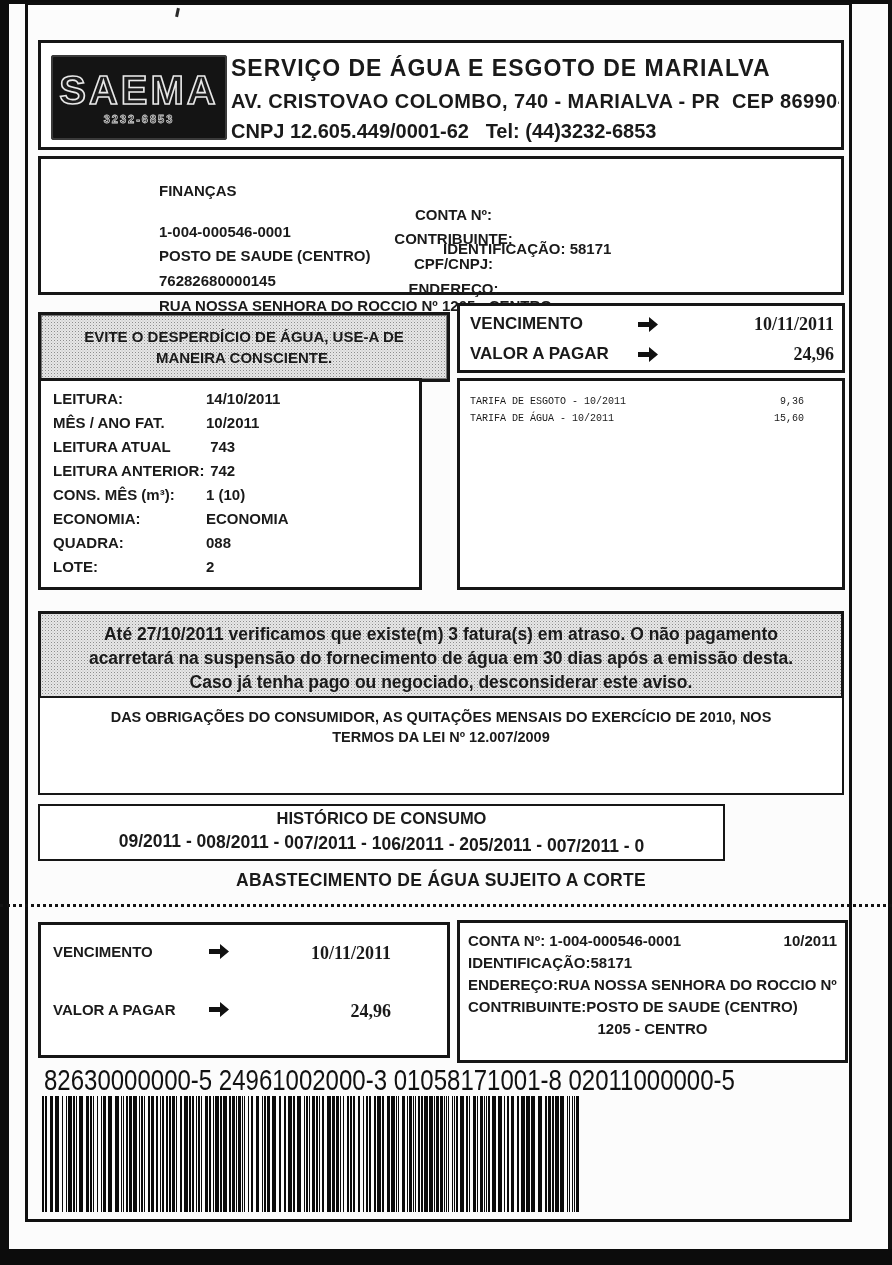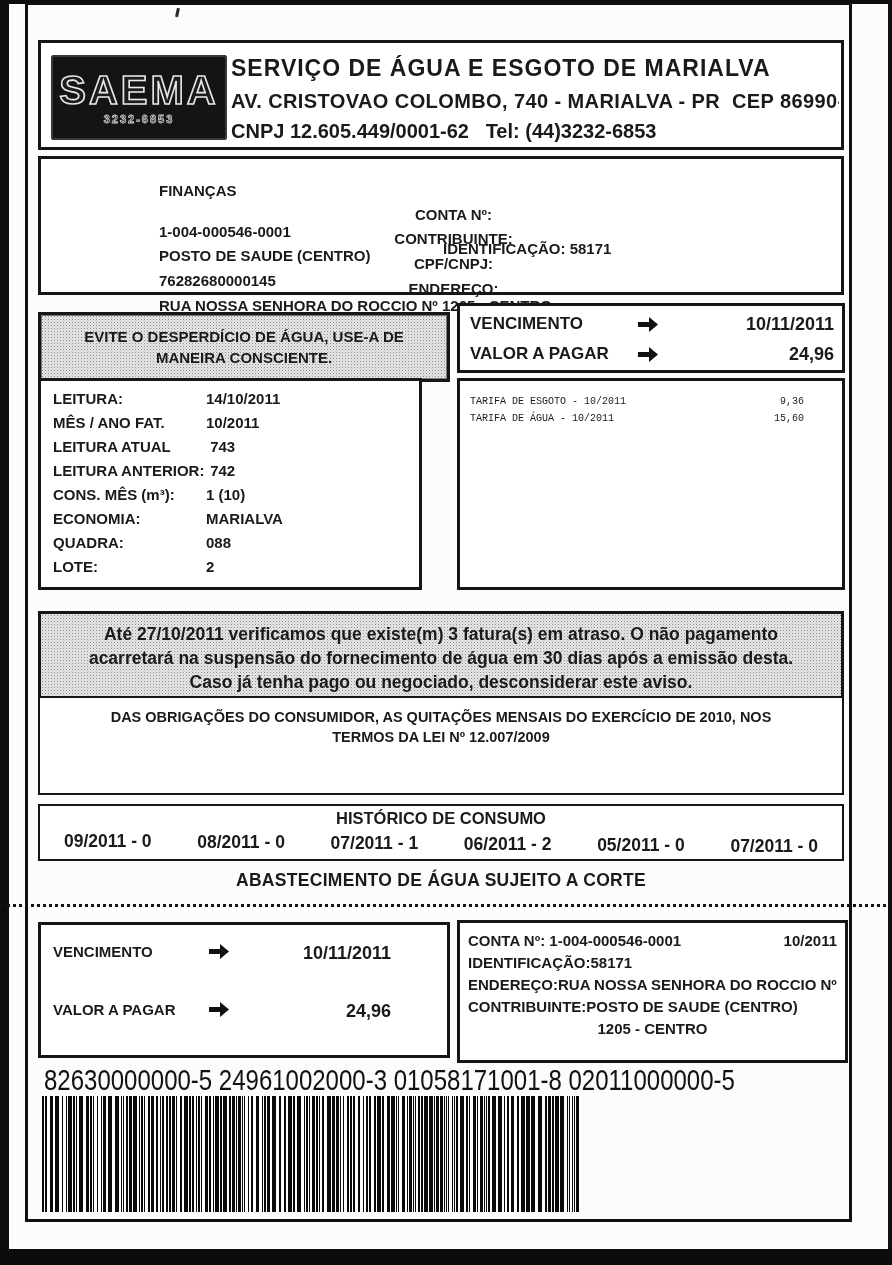--- a/index.html
+++ b/index.html
@@ -50,21 +50,21 @@
 
   
   .conserve-box { left:38px; top:303px; width:412px; height:70px; display:flex; flex-direction:column;
                   align-items:center; justify-content:center; text-align:center;
                   box-shadow: inset 0 0 0 1px #777; }
   .conserve-box span { display:block; font-size:15px; font-weight:bold; line-height:21px; }
 
   .due-box { left:457px; top:303px; width:388px; height:70px; }
   .due-row { position:absolute; left:0; right:0; height:24px; }
   .due-label { position:absolute; left:10px; font-size:17px; font-weight:bold; }
-  .due-value { position:absolute; right:8px; font-size:18px; font-weight:bold; }
+  .due-value { position:absolute; right:8px; font-size:18px; font-weight:bold;font-family:Liberation Serif, serif; }
   .arr { position:absolute; left:178px; top:3px; }
 
   
   .meter-box { left:38px; top:378px; width:384px; height:212px; padding:9px 0 0 12px; }
   .meter-row { display:flex; height:24px; font-size:15px; font-weight:bold; white-space:pre; }
   .meter-row .lbl { width:153px; }
 
   .tariff-box { left:457px; top:378px; width:388px; height:212px; padding:12px 10px 0 10px;
                 font-family:"Liberation Mono","DejaVu Sans Mono",monospace; }
   .tariff-row { display:flex; font-size:10px; font-weight:normal; line-height:17px; white-space:pre; }
@@ -73,23 +73,23 @@
 
   
   .overdue-box { left:38px; top:602px; width:806px; height:88px; text-align:center; padding-top:8px; }
   .overdue-box span { display:block; font-size:17.5px; font-weight:bold; line-height:24px; }
 
   
   .declaration-box { left:38px; top:696px; width:806px; height:99px; border-width:2px; text-align:center; padding-top:9px; }
   .declaration-box span { display:block; font-size:14.5px; font-weight:bold; line-height:20px; }
 
   
-  .history-box { left:38px; top:804px; width:806px; height:57px; border-width:2px; }
+  .history-box { left:38px; top:804px; width:687px; height:57px; border-width:2px; }
   .history-title { text-align:center; font-size:16.5px; font-weight:bold; margin-top:3px; }
-  .history-entries { display:flex; justify-content:space-between; padding:0 24px; margin-top:3px;
+  .history-entries { display:flex; justify-content:center; padding:0 24px; margin-top:3px;
                      font-size:17.5px; font-weight:bold; }
   .history-entries span:nth-of-type(2){ transform:translateY(1px); }
   .history-entries span:nth-of-type(3){ transform:translateY(2px); }
   .history-entries span:nth-of-type(4){ transform:translateY(3px); }
   .history-entries span:nth-of-type(5){ transform:translateY(4px); }
   .history-entries span:nth-of-type(6){ transform:translateY(5px); }
 
   .cut-warning { position:absolute; left:38px; top:870px; width:806px; text-align:center;
                  font-size:17.5px; font-weight:bold; letter-spacing:0.3px; }
 
@@ -207,21 +207,21 @@
         <span class="val"> 742</span>
       </div>
 
       <div class="meter-row">
         <span class="lbl">CONS. MÊS (m³):</span>
         <span class="val">1 (10)</span>
       </div>
 
       <div class="meter-row">
         <span class="lbl">ECONOMIA:</span>
-        <span class="val">MARIALVA</span>
+        <span class="val">ECONOMIA</span>
       </div>
 
       <div class="meter-row">
         <span class="lbl">QUADRA:</span>
         <span class="val">088</span>
       </div>
 
       <div class="meter-row">
         <span class="lbl">LOTE:</span>
         <span class="val">2</span>

